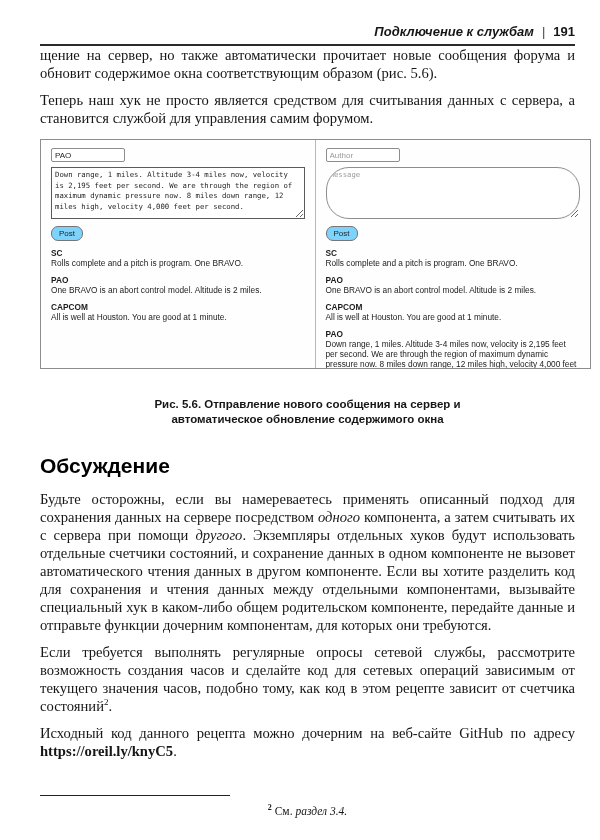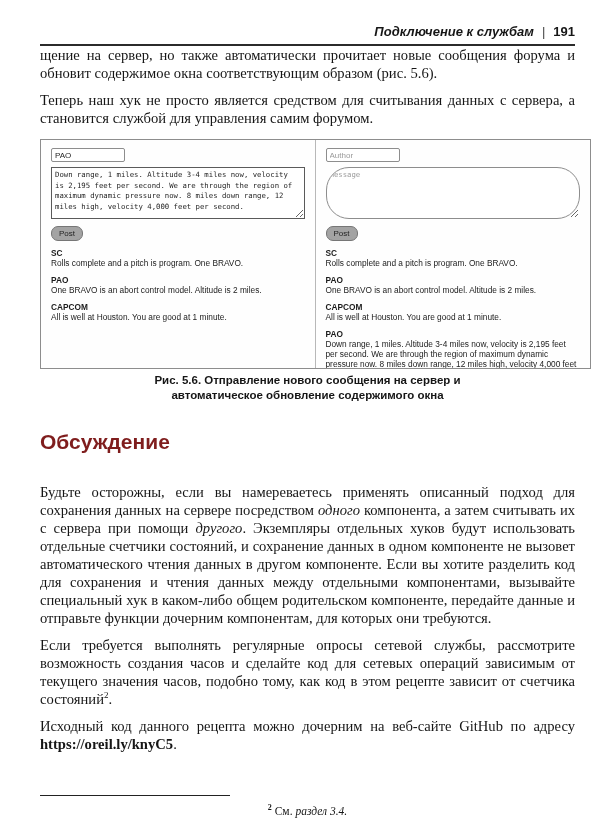--- a/index.html
+++ b/index.html
@@ -72,48 +72,48 @@
     color: #1f1f1f; background: #fff;
     resize: both;
   }
   .panel-right .ui-textarea { border-color: #8d8d8d; border-radius: 23px; }
   .ui-button {
     display: inline-block;
     margin-top: 7px;
     font-family: "Liberation Sans", sans-serif; font-size: 8px;
     padding: 2px 7px;
     border: 1px solid #767676; border-radius: 7px;
-    background: #a3a3a3; color: #1f1f1f;
+    background: #7dd3fc; color: #1f1f1f;
     cursor: pointer;
   }
   .msg {
     margin-top: 7px;
     font-family: "Liberation Sans", sans-serif;
     font-size: 8.3px; line-height: 10px;
     color: #1b1b1b;
   }
   .msg-author { font-weight: 700; }
 
   
   .fig-caption {
     max-width: 340px;
-    margin: 4px auto 0 auto;
+    margin: 28px auto 0 auto;
     text-align: center;
     font-family: "Liberation Sans", sans-serif;
     font-weight: 700;
     font-size: 11.5px; line-height: 15px;
     color: #161616;
   }
 
   
   .section-heading {
     font-family: "Liberation Sans", sans-serif;
     font-size: 21px; font-weight: 700;
-    margin: 27px 0 29px 0;
-    color: #7f1d1d;
+    margin: 27px 0 12px 0;
+    color: #000000;
   }
 
   
   .footnote-block {
     position: absolute;
     left: 40px; bottom: 22px;
     width: 535px;
     font-size: 11.5px; line-height: 14px; text-align: center;
   }
   .footnote-rule {

